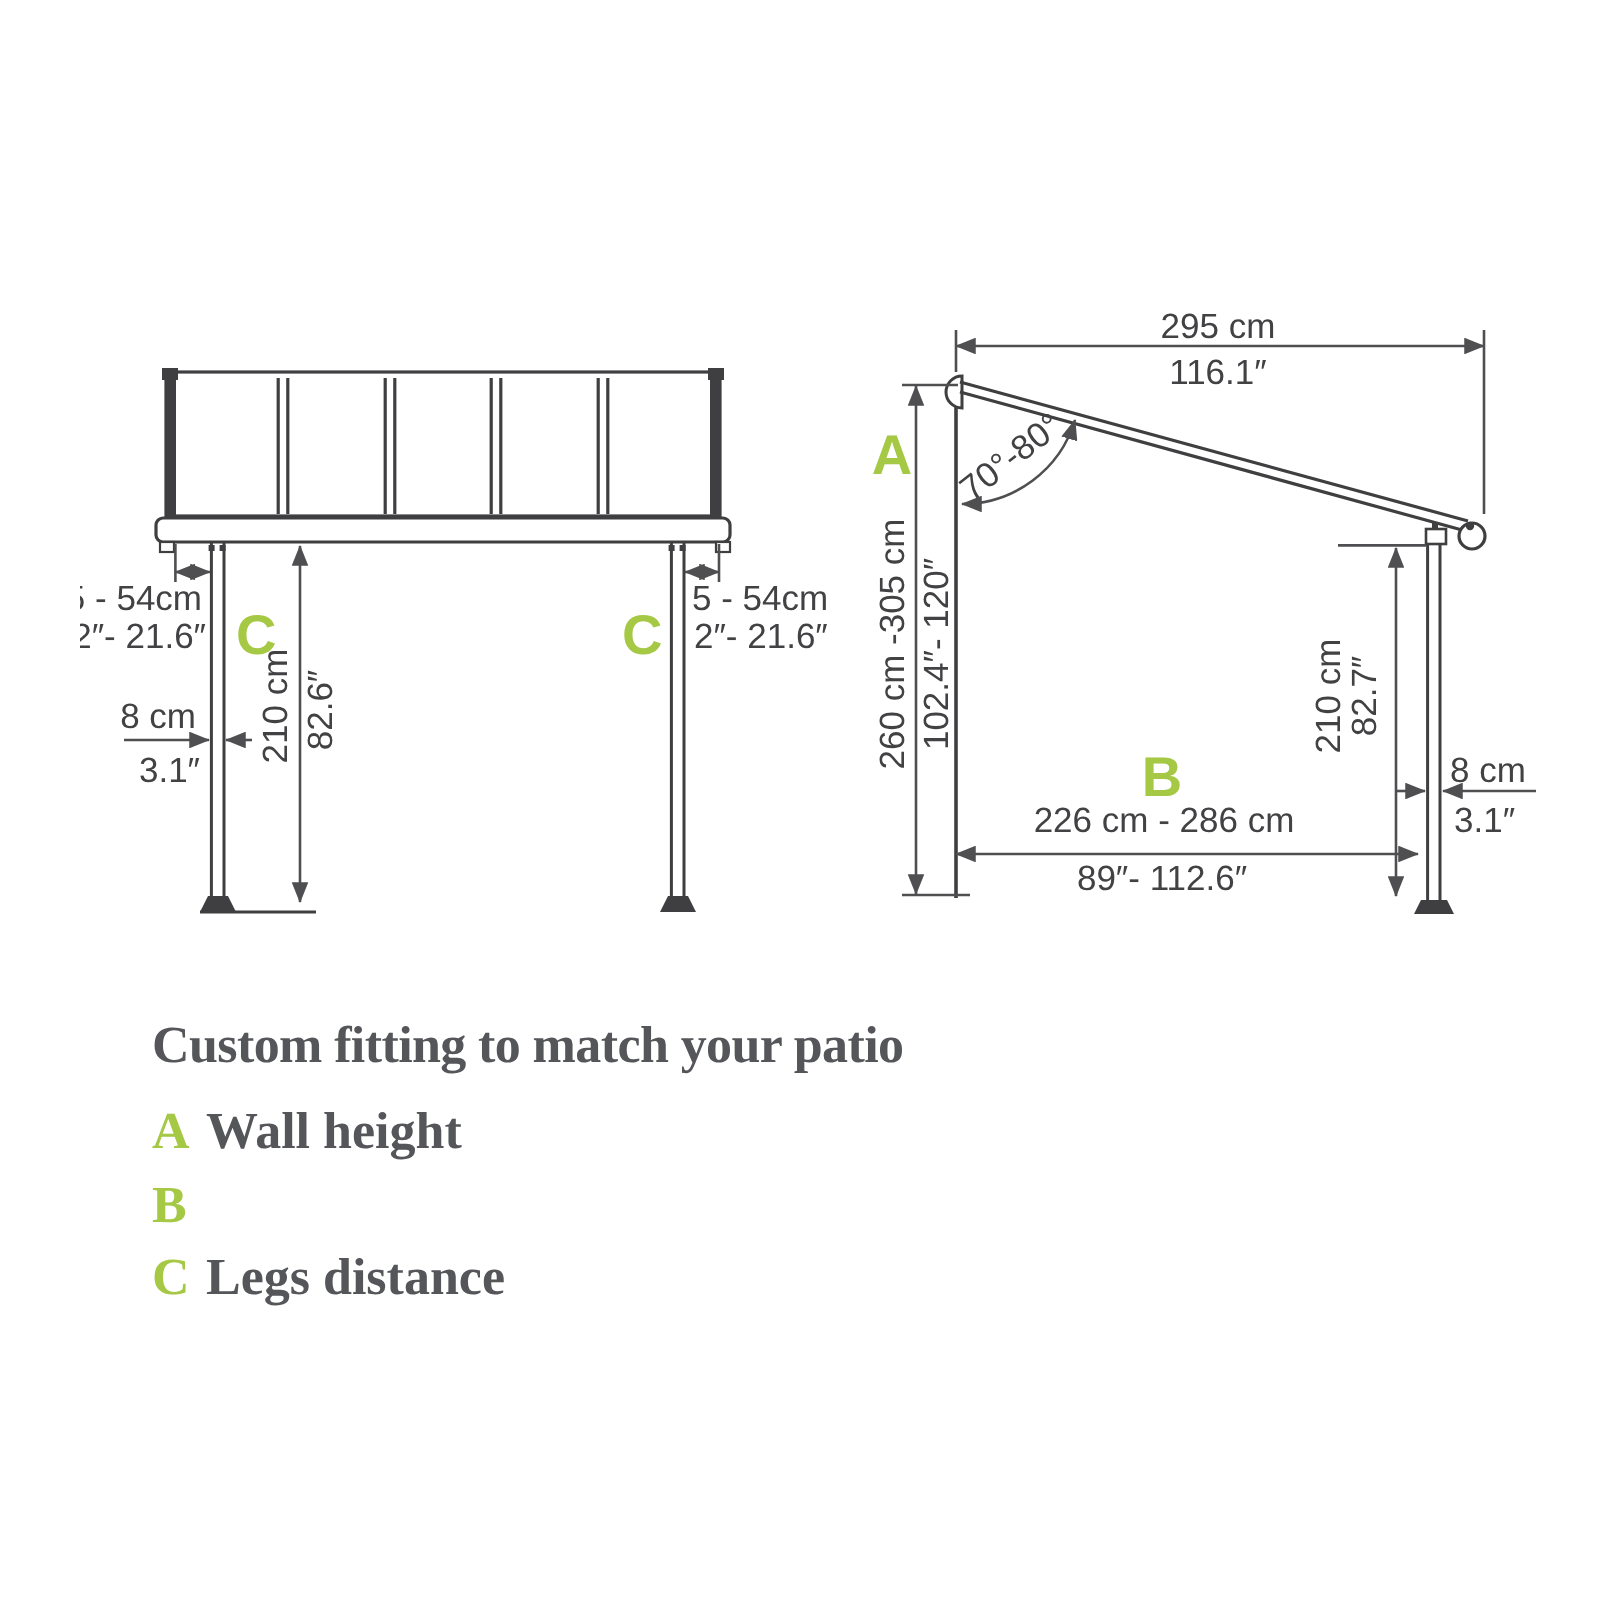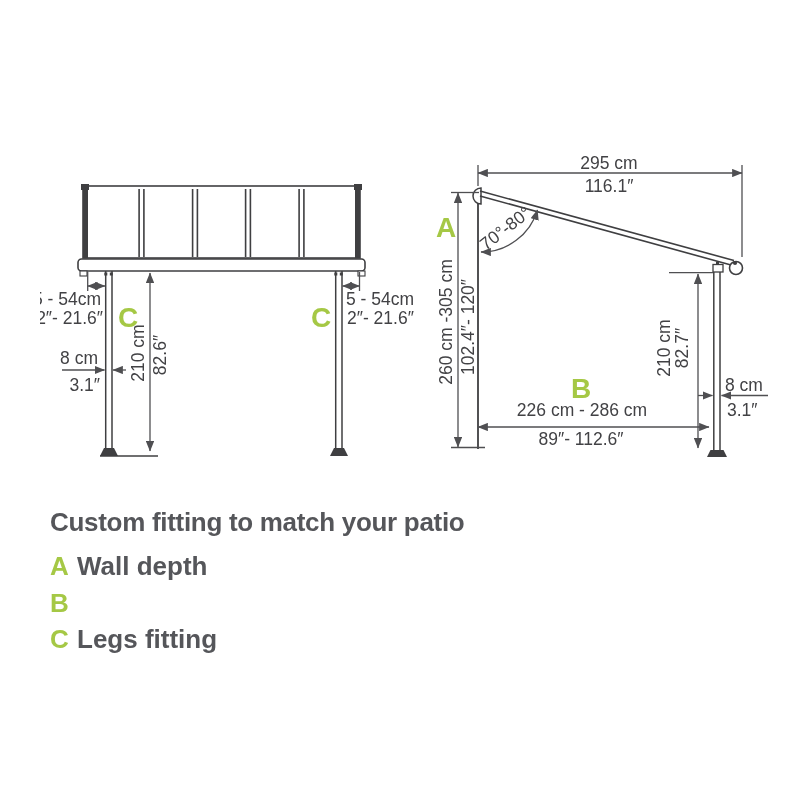--- a/index.html
+++ b/index.html
@@ -13,21 +13,21 @@
   svg text{
     font-family:"Liberation Sans", sans-serif;
     font-size:17.5px;
     fill:#424245;
   }
   svg text.marker-letter{
     font-size:28px;
     font-weight:700;
     fill:#a5c845;
   }
-  .caption{position:absolute;left:50px;top:507px;}
+  .caption{position:absolute;left:76px;top:507px;font-family:Liberation Serif, serif;}
   .heading{
     font-size:26px;font-weight:700;color:#55565a;
     line-height:31px;letter-spacing:-0.3px;
   }
   .legend{margin-top:10px;}
   .legend-row{
     display:flex;align-items:baseline;
     font-size:26px;font-weight:700;color:#55565a;
     line-height:36.5px;
   }
@@ -164,25 +164,25 @@
     <text x="161" y="305" text-anchor="middle">89″- 112.6″</text>
   </svg>
 
   <div class="caption">
     <div class="heading">
       <div>Custom fitting to match your patio</div>
     </div>
     <div class="legend">
       <div class="legend-row">
         <span class="legend-key">A</span>
-        <span class="legend-label">Wall depth</span>
+        <span class="legend-label">Wall height</span>
       </div>
       <div class="legend-row">
         <span class="legend-key">B</span>
       </div>
       <div class="legend-row">
         <span class="legend-key">C</span>
-        <span class="legend-label">Legs fitting</span>
+        <span class="legend-label">Legs distance</span>
       </div>
     </div>
   </div>
 
 </div>
 
 </body></html>

